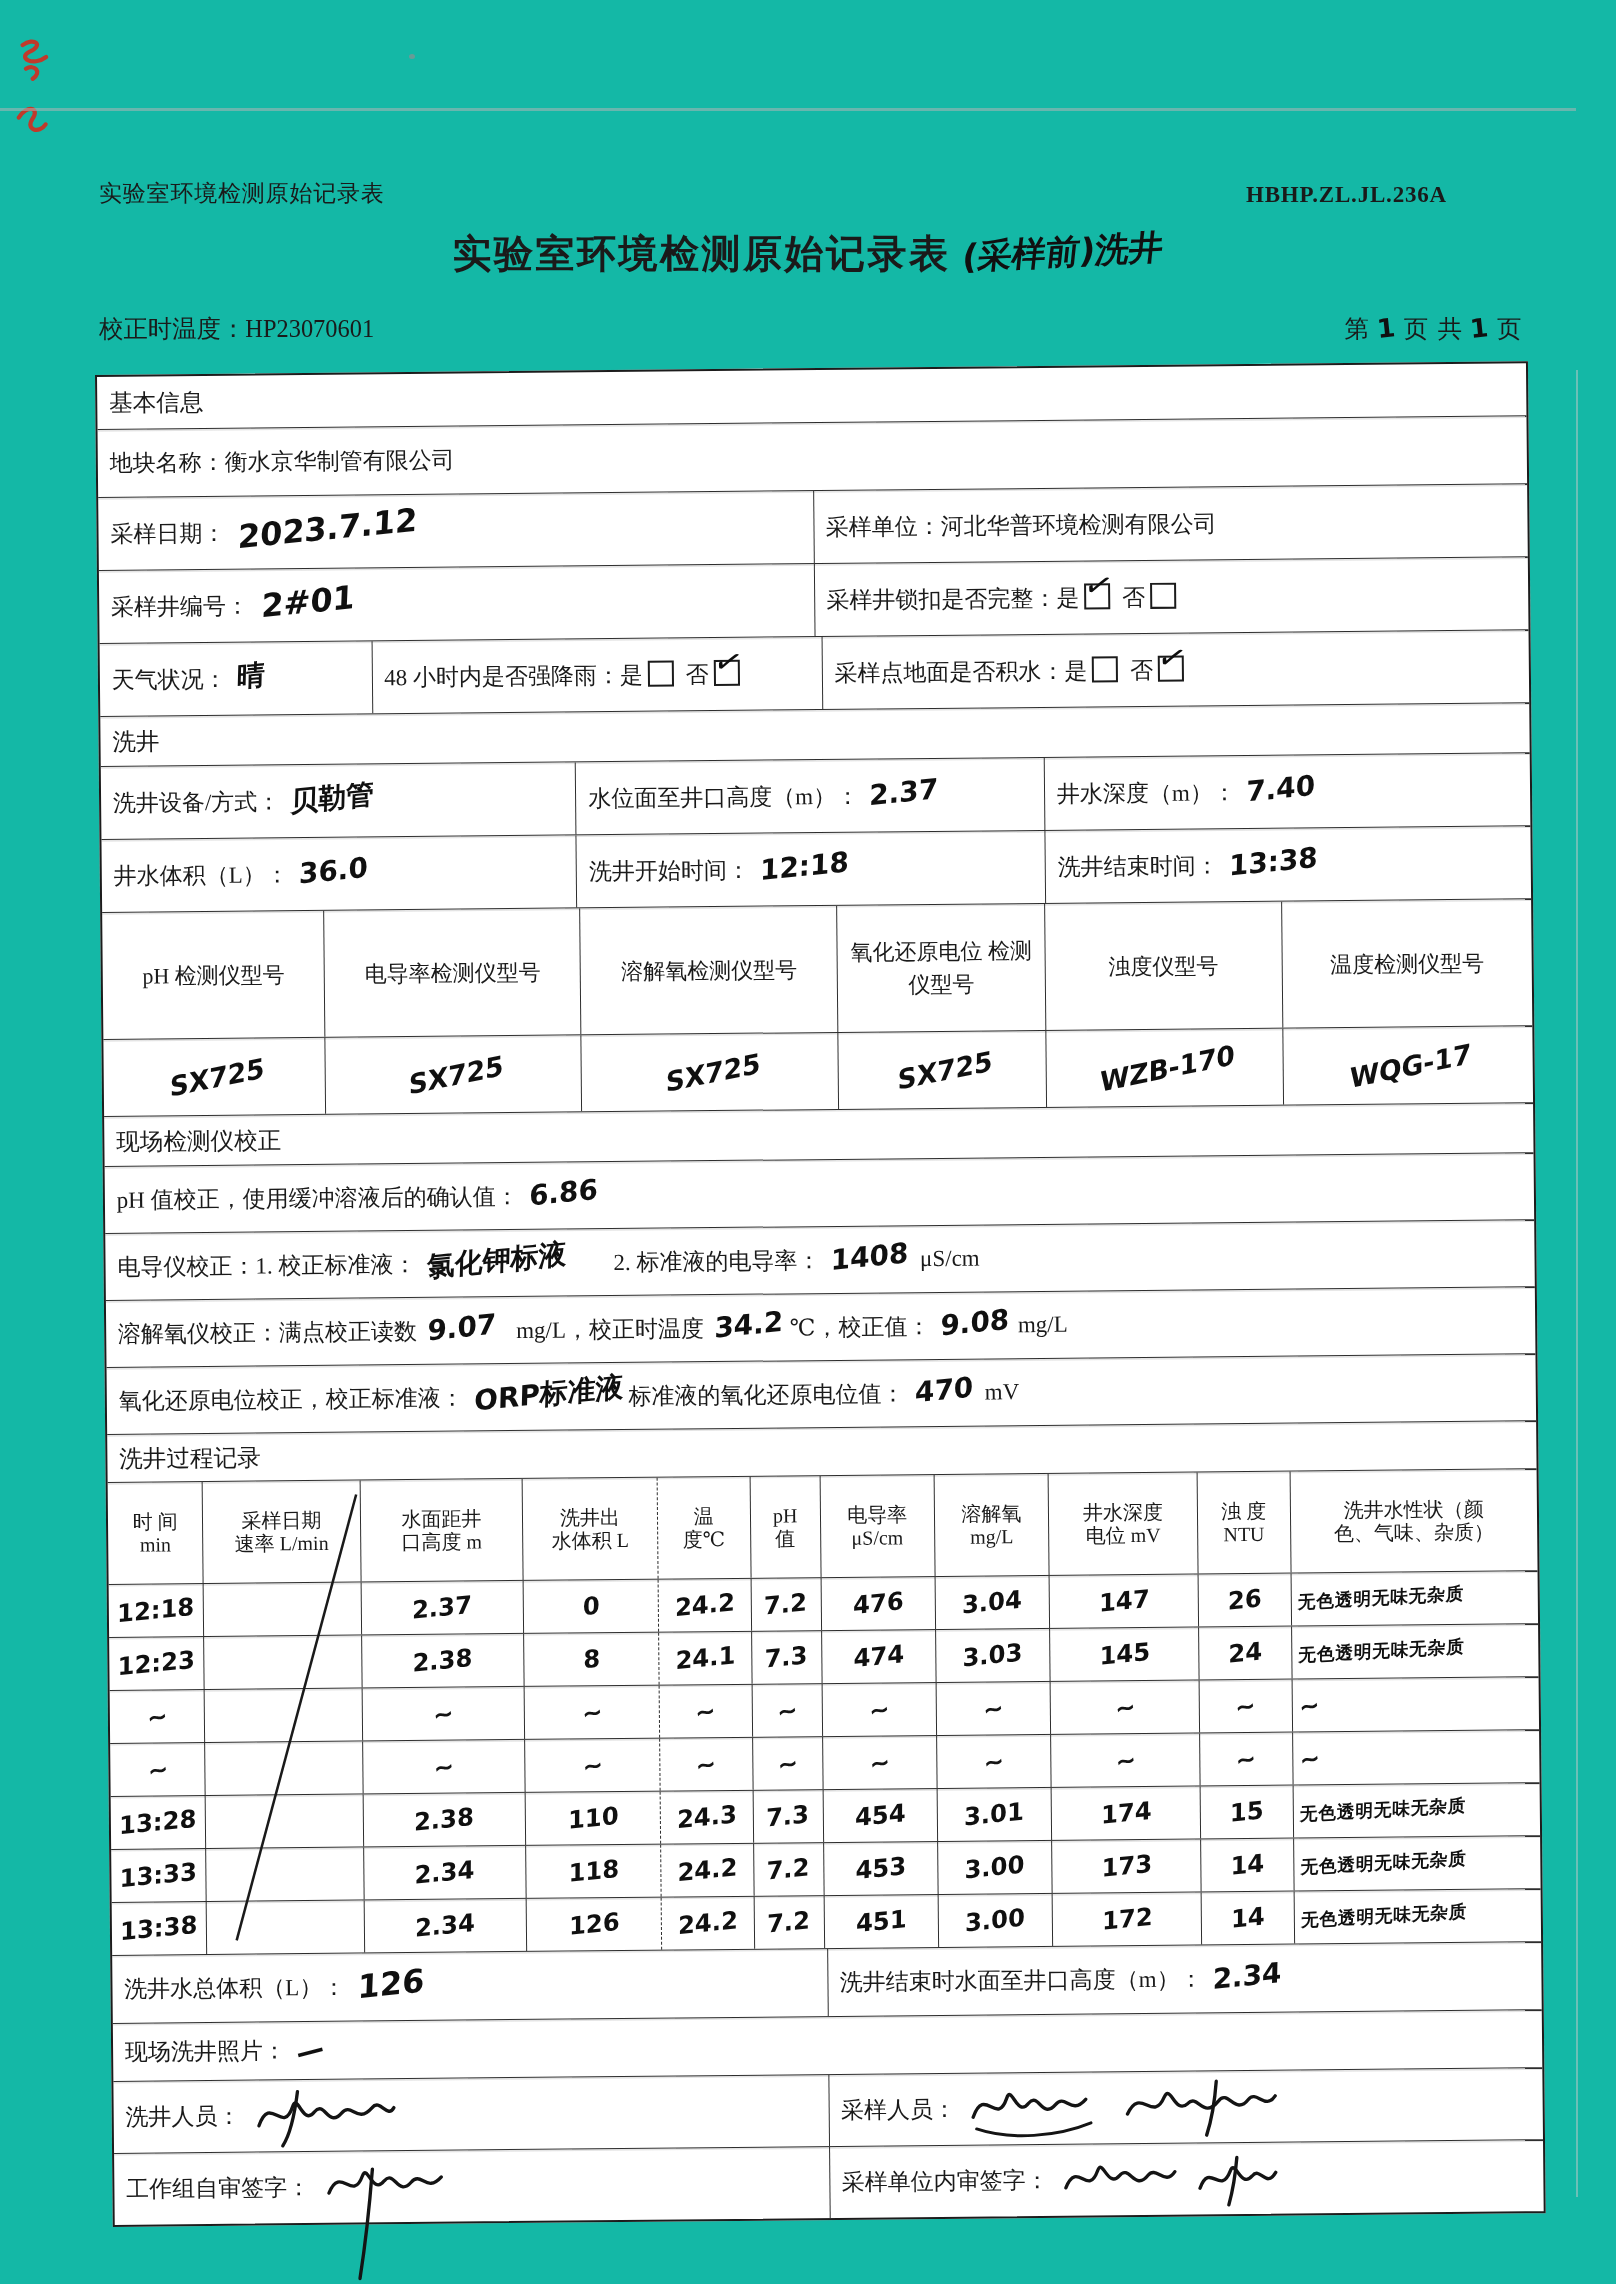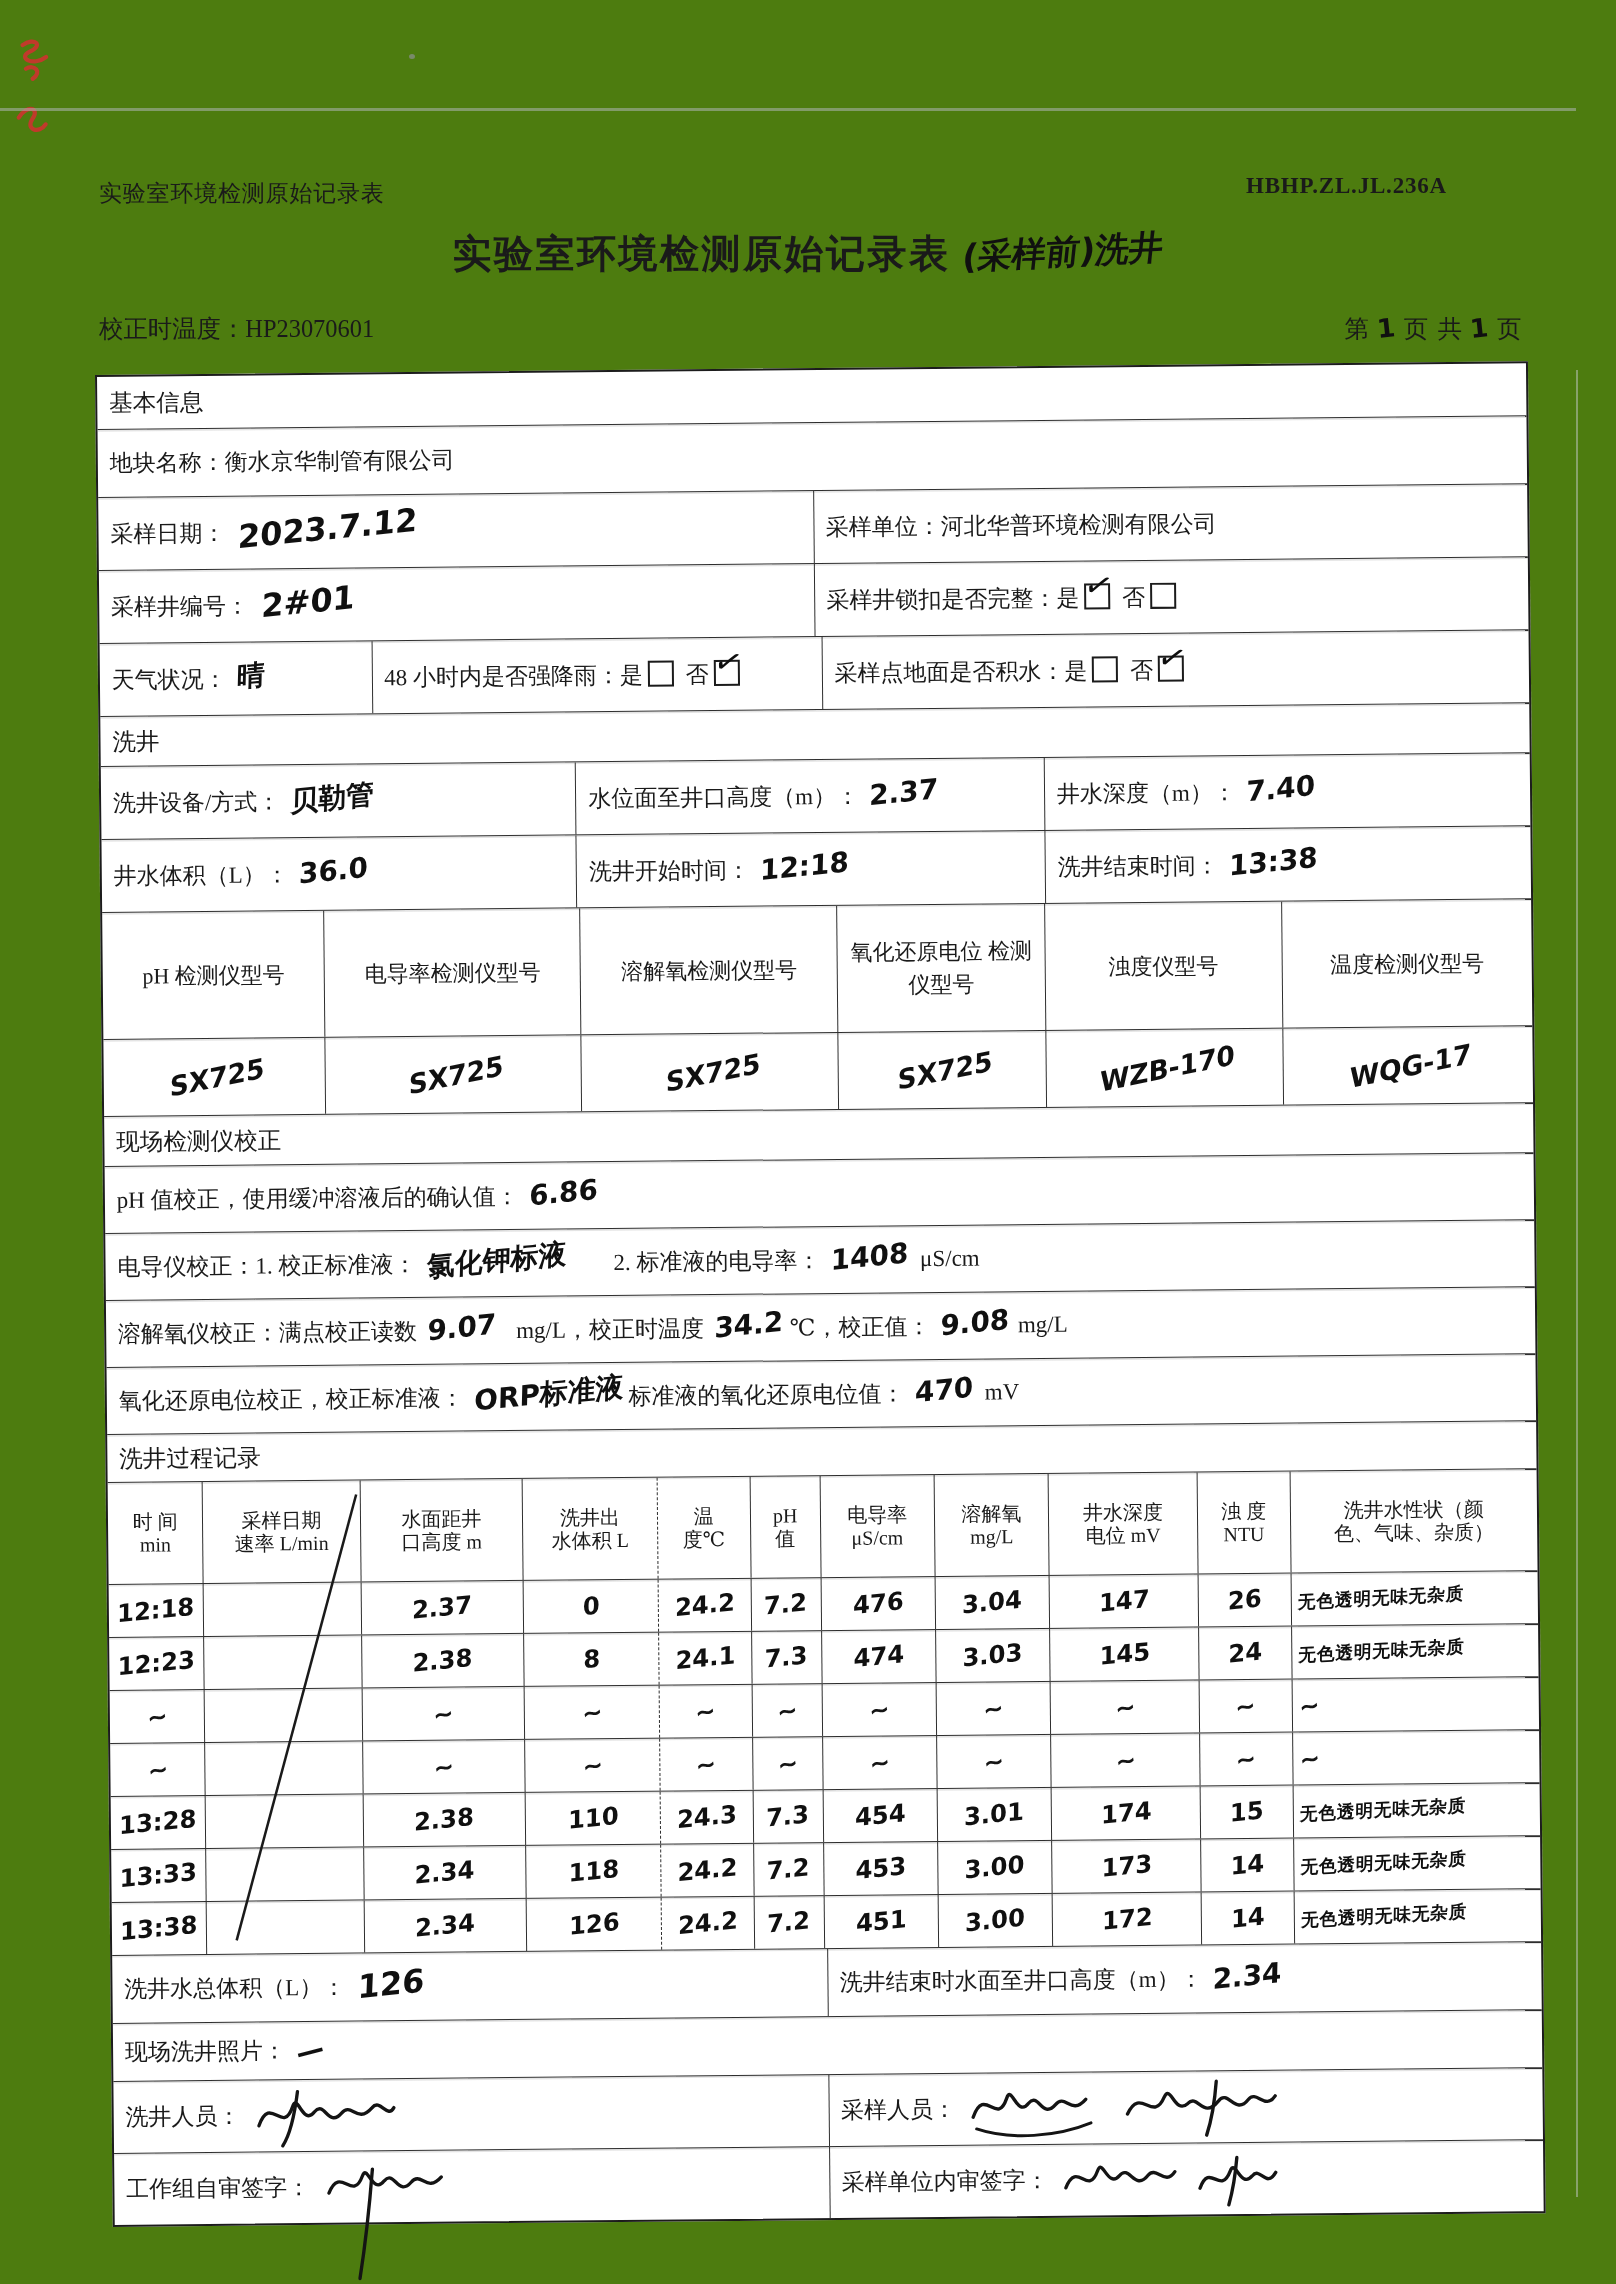--- a/index.html
+++ b/index.html
@@ -1,30 +1,30 @@
 <!DOCTYPE html>
 <html style="font-size:13.5px"><head>
 <meta charset="utf-8">
 <style>
   html,body{margin:0;padding:0;background:#fff;}
   body{width:1616px;height:2284px;overflow:hidden;}
-  .sheet{position:relative;width:1616px;height:2284px;background:#4d7c0f;
+  .sheet{position:relative;width:1616px;height:2284px;background:#14b8a6;
          font-family:"Liberation Serif","DejaVu Serif",serif;color:#1a1a1a;text-decoration:underline;}
   
   .hw{font-family:"DejaVu Sans",sans-serif;font-weight:700;display:inline-block;
       transform:rotate(-4deg) skewX(-6deg);line-height:1;color:#101010;}
   .hw-lg{font-size:32px;transform:rotate(-5deg) skewX(-8deg) translateY(-3.4px);margin-left:11.8px;}
   .hw-md{font-size:28px;transform:rotate(-5deg) skewX(-7deg) translateY(-2.5px);margin-left:10px;}
   .hw-mt{font-size:27px;transform:rotate(-11deg) skewX(-12deg);margin-left:5px;}
   .hw-sm{font-size:24.4px;transform:rotate(-5deg) skewX(-6deg);}
   .dit{font-size:25px;transform:rotate(-10deg);color:#141414;}
   .xz{font-size:17.7px;transform:rotate(-2.5deg) skewX(-4deg);white-space:nowrap;letter-spacing:0.8px;}
   
   .form-type{position:absolute;left:99px;top:178px;font-size:23px;letter-spacing:0.8px;}
-  .doc-code{position:absolute;left:1246px;top:173px;font-size:23px;font-weight:700;
+  .doc-code{position:absolute;left:1246px;top:182px;font-size:23px;font-weight:700;
             font-family:"Liberation Serif",serif;letter-spacing:0.8px;}
   .title-row{position:absolute;left:0;top:227px;width:1616px;text-align:center;white-space:nowrap;}
   .title{font-size:39px;font-weight:700;letter-spacing:2.5px;}
   .title-anno{font-size:34px;transform:rotate(-3deg) skewX(-9deg) translateY(-3.4px);margin-left:11.8px;}
   .proj-row{position:absolute;left:99px;top:313px;width:1424px;font-size:24.4px;}
   .page-no{position:absolute;right:0;top:0;font-size:24.4px;letter-spacing:1.7px;}
   .page-no .hw{font-size:26px;margin:0 6.7px;transform:rotate(-6deg);}
   
   .scanline{position:absolute;left:0;top:108px;width:1576px;height:2.5px;background:#aeb4b4;opacity:.55;}
   .vline{position:absolute;left:1576px;top:370px;width:1.7px;height:1827px;background:#c3c7c7;opacity:.5;}

